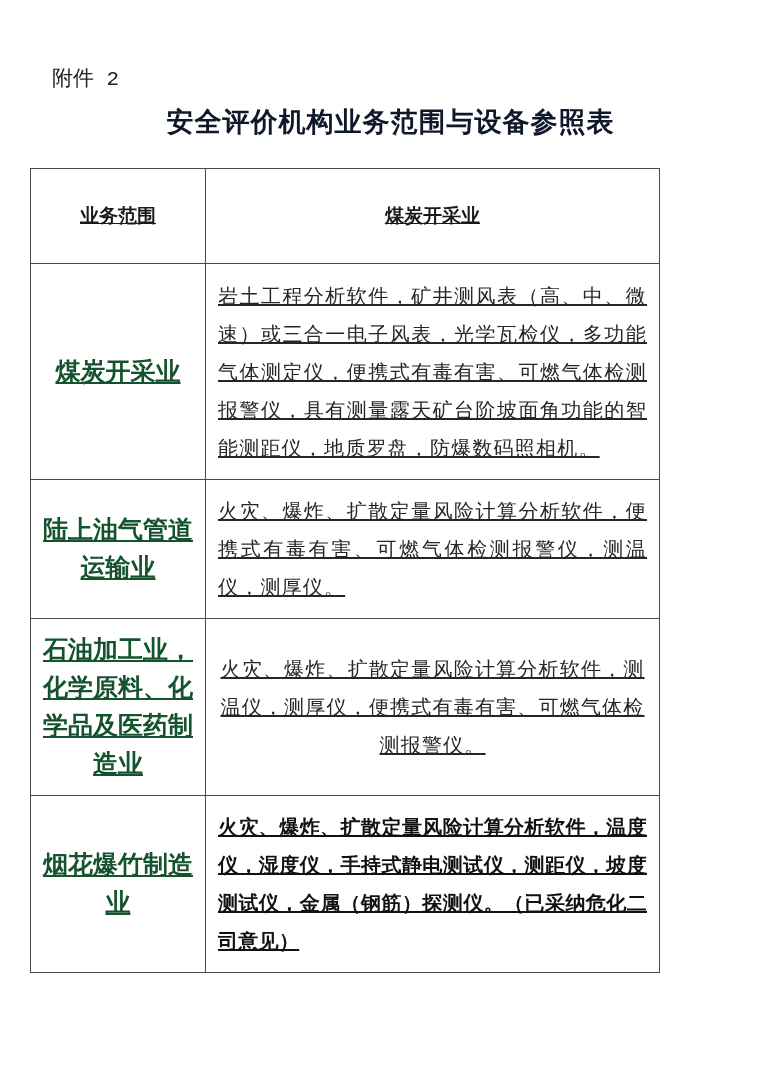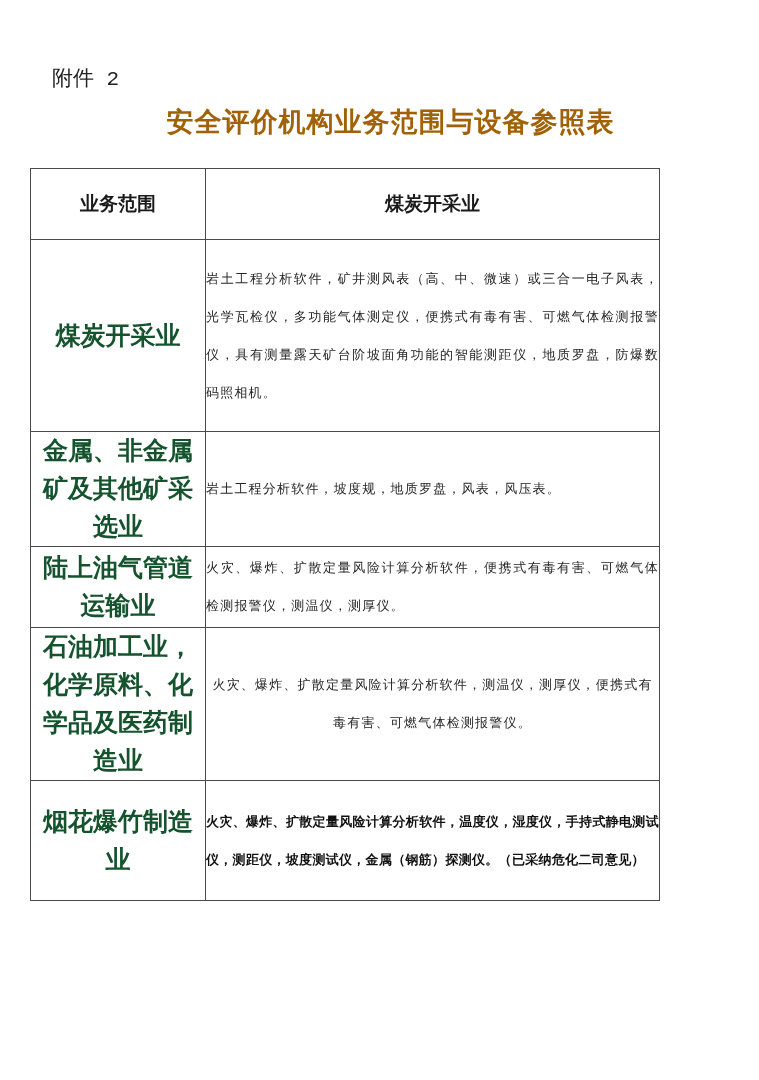--- a/index.html
+++ b/index.html
@@ -6,44 +6,44 @@
   body {
     width:759px; height:1080px; background:#ffffff; position:relative; overflow:hidden;
     font-family: "DejaVu Serif", "Liberation Serif", serif; color:#1a1a1a;
   }
   .attach {
     position:absolute; left:52px; top:64px; font-size:21px;
     font-family:Liberation Mono, monospace; color:#222;
   }
   .title {
     position:absolute; left:0; width:759px; top:104px; text-align:center;
-    font-size:27px; font-weight:bold; letter-spacing:1px; color:#a16207;
+    font-size:27px; font-weight:bold; letter-spacing:1px; color:#0f172a;
     font-family:"DejaVu Serif", "Liberation Serif", serif;
     padding-left:22px; box-sizing:border-box;
   }
   table.ref {
     position:absolute; left:30px; top:168px; width:629px;
     border-collapse:collapse; table-layout:fixed;
   }
   table.ref td, table.ref th {
-    border:1.5px solid #4a4a4a; vertical-align:middle; padding:0;
+    border:1.5px solid #4a4a4a; vertical-align:middle; padding:12px;text-decoration:underline;
   }
   col.c1 { width:175px; }
   col.c2 { width:454px; }
   th {
     font-family:"DejaVu Sans", "Liberation Sans", sans-serif;
     font-size:19px; font-weight:bold; height:70px; color:#1a1a1a;
   }
   td.scope {
     font-family:"DejaVu Sans", "Liberation Sans", sans-serif;
     font-weight:bold; font-size:25px; text-align:center; line-height:38px;
     padding:0 2px; color:#14532d;
   }
   td.equip {
-    font-size:13px; line-height:38px; padding:0 0 0 4px;
+    font-size:20px; line-height:38px; padding:0 0 0 4px;
     text-align:justify; letter-spacing:1.2px; color:#262626;
   }
   td.equip.bold { font-weight:bold; font-family:"DejaVu Sans", "Liberation Sans", sans-serif; letter-spacing:0.3px; color:#111; }
   tr.r1 td { height:191px; }
   tr.r2 td { height:75px; }
   tr.r3 td { height:79px; }
   tr.r4 td { height:80px; }
   tr.r5 td { height:114px;text-align:center; }
   tr.r6 td { height:119px; }
   tr.r7 td { height:141px; }
@@ -63,24 +63,20 @@
     <tr>
       <th>业务范围</th>
       <th>煤炭开采业</th>
     </tr>
   </thead>
   <tbody>
     <tr class="r1">
       <td class="scope">煤炭开采业</td>
       <td class="equip">岩土工程分析软件，矿井测风表（高、中、微速）或三合一电子风表，光学瓦检仪，多功能气体测定仪，便携式有毒有害、可燃气体检测报警仪，具有测量露天矿台阶坡面角功能的智能测距仪，地质罗盘，防爆数码照相机。</td>
     </tr>
-    <tr class="r2">
-      <td class="scope">金属、非金属矿及其他矿采选业</td>
-      <td class="equip">岩土工程分析软件，坡度规，地质罗盘，风表，风压表。</td>
-    </tr>
     <tr class="r4">
       <td class="scope">陆上油气管道运输业</td>
       <td class="equip">火灾、爆炸、扩散定量风险计算分析软件，便携式有毒有害、可燃气体检测报警仪，测温仪，测厚仪。</td>
     </tr>
     <tr class="r5">
       <td class="scope">石油加工业，化学原料、化学品及医药制造业</td>
       <td class="equip">火灾、爆炸、扩散定量风险计算分析软件，测温仪，测厚仪，便携式有毒有害、可燃气体检测报警仪。</td>
     </tr>
     <tr class="r6">
       <td class="scope">烟花爆竹制造业</td>

